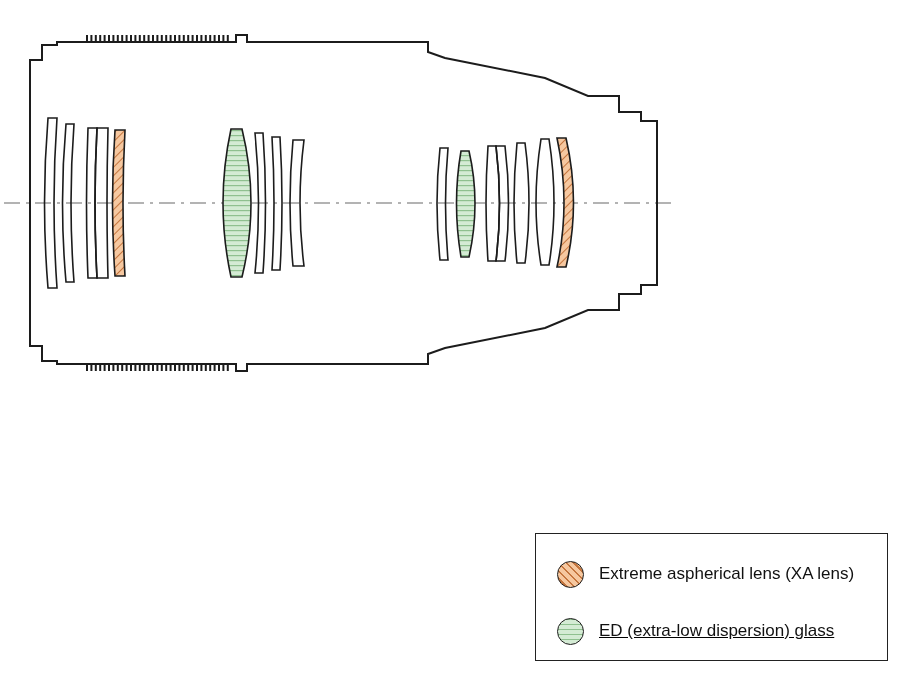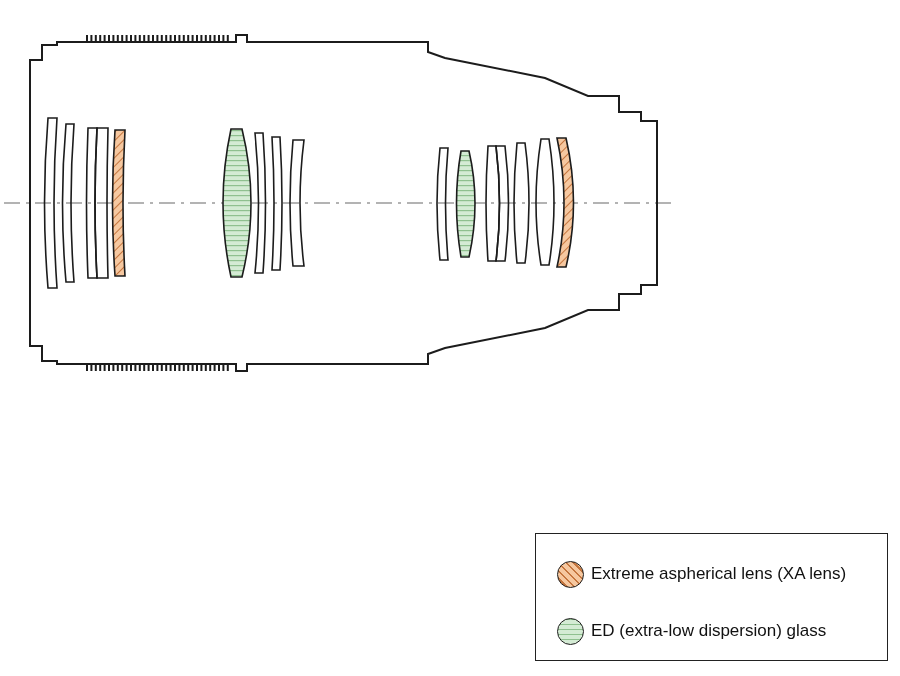--- a/index.html
+++ b/index.html
@@ -28,25 +28,25 @@
     height: 128px;
     border: 1.6px solid var(--legend-border, #222222);
     background: var(--background, #ffffff);
     box-sizing: border-box;
   }
   .legend-row {
     position: absolute;
     left: 21px;
     display: flex;
     align-items: center;
-    gap: 7px;
+    gap: 15px;
     height: 28px;
   }
   .legend-row.row-1 { top: 26px; }
-  .legend-row.row-2 { top: 83px; }
+  .legend-row.row-2 { top: 83px; text-decoration: underline; }
   .swatch {
     width: 27px;
     height: 27px;
     border-radius: 50%;
     border: 1.6px solid var(--outline, #1c1c1c);
     box-sizing: border-box;
     flex: 0 0 auto;
   }
   .swatch-xa {
     background: repeating-linear-gradient(45deg,

